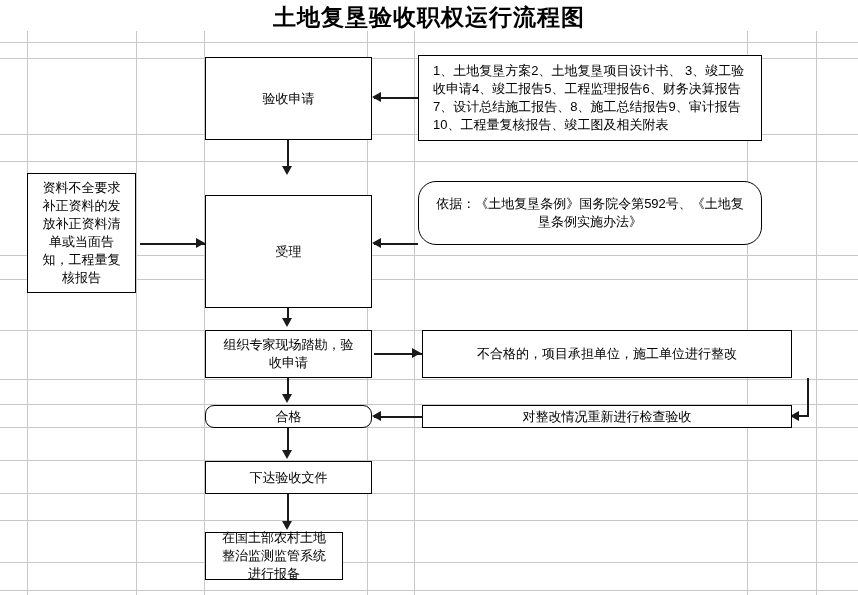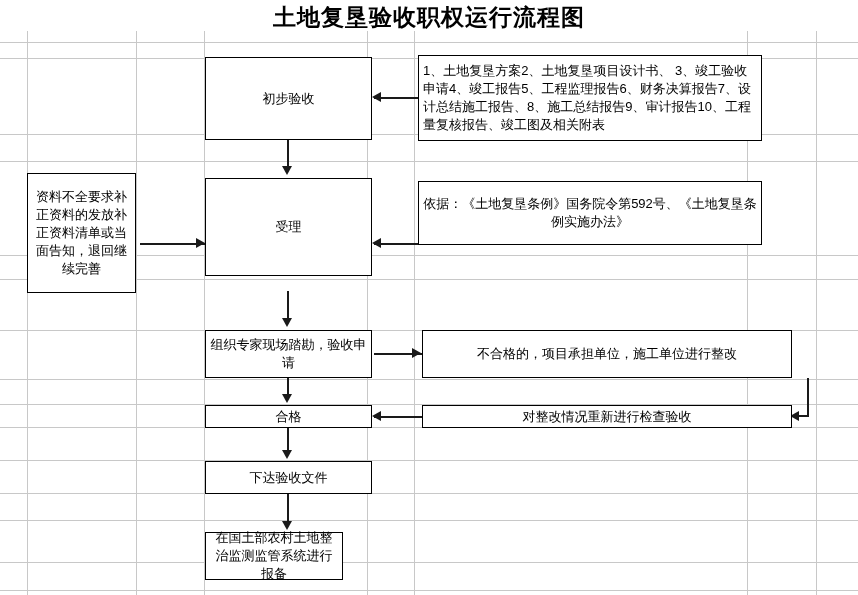--- a/index.html
+++ b/index.html
@@ -35,21 +35,21 @@
     box-sizing:border-box;
     border:1.4px solid #000;
     background:#fff;
     display:flex;
     align-items:center;
     justify-content:center;
     text-align:center;
     font-size:13px;
     line-height:1.38;
     color:#000;
-    padding:1px 4px;
+    padding:1px 14px;
   }
   .box.left-text{justify-content:flex-start;text-align:left;}
   .box .txt{display:block;width:100%;}
 
   
   .line{position:absolute;background:#1a1a1a;}
   .line.v{width:2px;}
   .line.h{height:2px;}
 
   .arrow{position:absolute;width:0;height:0;}
@@ -120,41 +120,41 @@
       <div class="line v" style="left: 807px; top: 378px; height: 38px;"></div>
       <div class="line h" style="left: 796px; top: 415px; width: 13px;"></div>
       <div class="arrow left" style="left: 790px; top: 411px;"></div>
       <div class="line v" style="left: 287px; top: 428px; height: 24px;"></div>
       <div class="arrow down" style="left: 282px; top: 450px;"></div>
       <div class="line v" style="left: 287px; top: 494px; height: 29px;"></div>
       <div class="arrow down" style="left: 282px; top: 521px;"></div>
     </div>
   <div id="node-layer">
       <div class="box" style="left: 205px; top: 57px; width: 167px; height: 83px;">
-        <span class="txt">初步验收</span>
+        <span class="txt">验收申请</span>
       </div>
       <div class="box left-text" style="left: 418px; top: 55px; width: 344px; height: 86px;">
         <span class="txt">1、土地复垦方案2、土地复垦项目设计书、 3、竣工验收申请4、竣工报告5、工程监理报告6、财务决算报告7、设计总结施工报告、8、施工总结报告9、审计报告10、工程量复核报告、竣工图及相关附表</span>
       </div>
       <div class="box" style="left: 27px; top: 173px; width: 109px; height: 120px;">
-        <span class="txt">资料不全要求补正资料的发放补正资料清单或当面告知，退回继续完善</span>
+        <span class="txt">资料不全要求补正资料的发放补正资料清单或当面告知，工程量复核报告</span>
       </div>
-      <div class="box" style="left: 205px; top: 178px; width: 167px; height: 98px;">
+      <div class="box" style="left: 205px; top: 195px; width: 167px; height: 113px;">
         <span class="txt">受理</span>
       </div>
-      <div class="box" style="left: 418px; top: 181px; width: 344px; height: 64px;">
+      <div class="box" style="left: 418px; top: 181px; width: 344px; height: 64px; border-radius: 18px;">
         <span class="txt">依据：《土地复垦条例》国务院令第592号、《土地复垦条例实施办法》</span>
       </div>
       <div class="box" style="left: 205px; top: 330px; width: 167px; height: 48px;">
         <span class="txt">组织专家现场踏勘，验收申请</span>
       </div>
       <div class="box" style="left: 422px; top: 330px; width: 370px; height: 48px;">
         <span class="txt">不合格的，项目承担单位，施工单位进行整改</span>
       </div>
-      <div class="box" style="left: 205px; top: 405px; width: 167px; height: 23px;">
+      <div class="box" style="left: 205px; top: 405px; width: 167px; height: 23px; border-radius: 9px;">
         <span class="txt">合格</span>
       </div>
       <div class="box" style="left: 422px; top: 405px; width: 370px; height: 23px;">
         <span class="txt">对整改情况重新进行检查验收</span>
       </div>
       <div class="box" style="left: 205px; top: 461px; width: 167px; height: 33px;">
         <span class="txt">下达验收文件</span>
       </div>
       <div class="box" style="left: 205px; top: 532px; width: 138px; height: 48px;">
         <span class="txt">在国土部农村土地整治监测监管系统进行报备</span>

